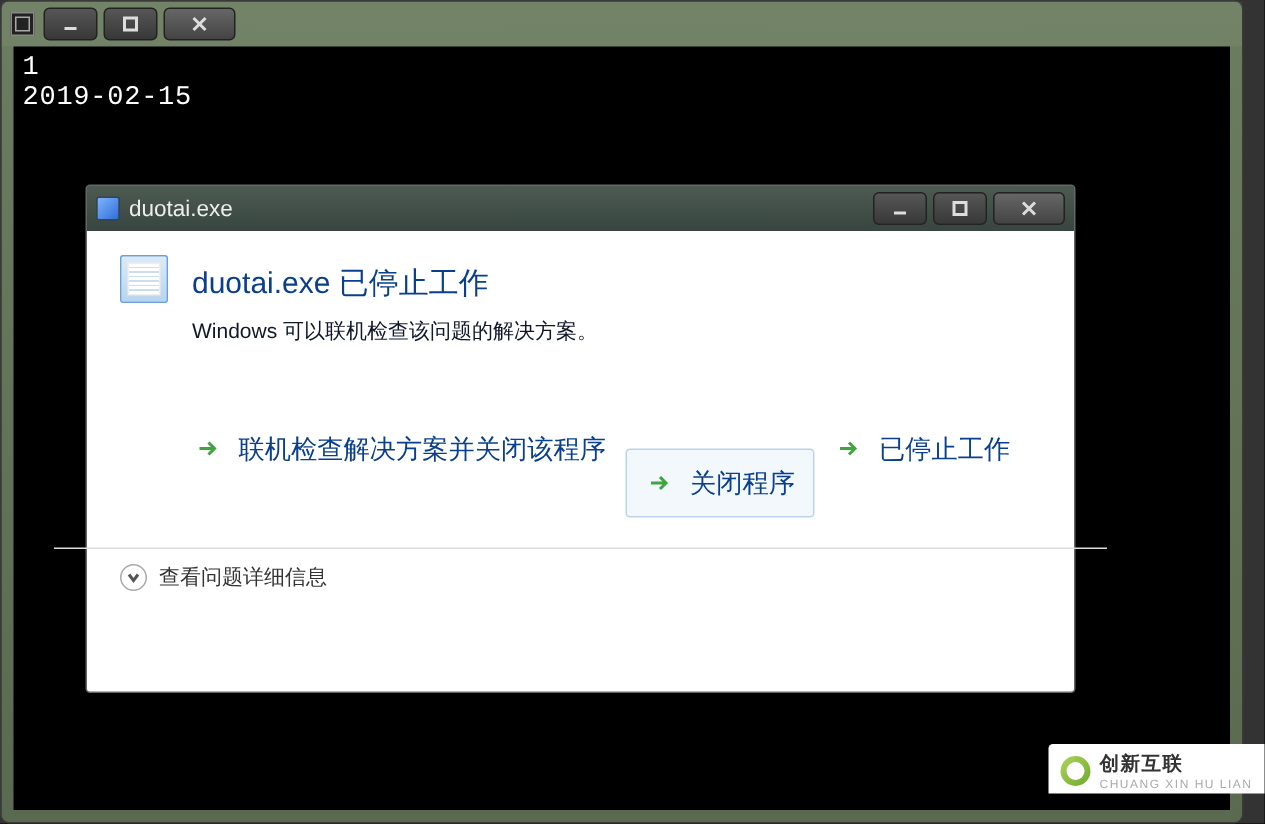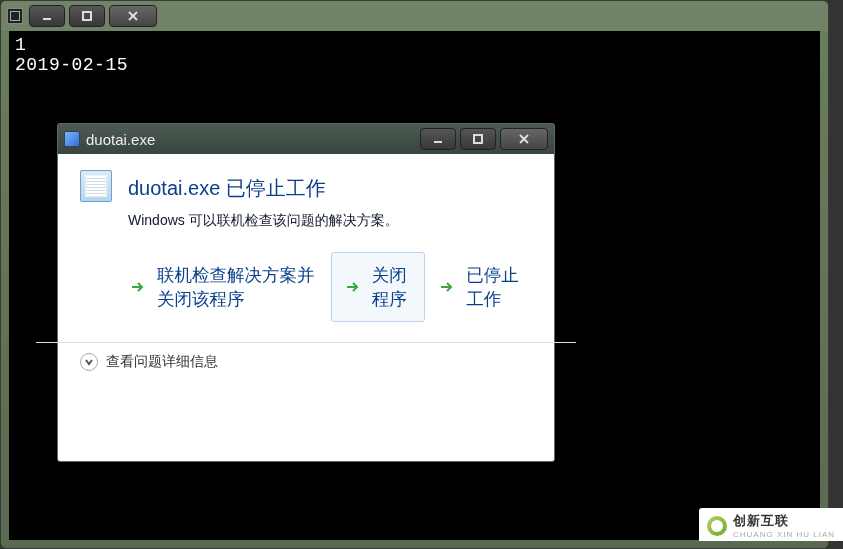--- a/index.html
+++ b/index.html
@@ -73,21 +73,21 @@
     font-family: "Consolas", "Courier New", monospace;
     font-size: 18px;
     padding: 4px 6px;
     letter-spacing: 0.5px;
   }
   .console-body .line { white-space: pre; }
 
   .dialog {
     position: absolute;
     top: 123px; left: 57px;
-    width: 498px;
+    width: 660px;
     height: 339px;
     background: #fff;
     border: 1px solid #666;
     box-shadow: 0 8px 28px rgba(0,0,0,0.6);
     border-radius: 3px;
   }
   .dlg-titlebar {
     height: 30px;
     background: linear-gradient(#4c5b52,#384540);
     display: flex; align-items: center;
@@ -150,20 +150,21 @@
     padding: 10px 12px;
     border: 1px solid transparent;
     color: #0a3f8d;
     font-size: 17.5px;
     cursor: pointer;
     border-radius: 3px;
   }
   .cmd-link.highlight {
     border: 1px solid #bcd3ed;
     background: #f3f8fd;
+    margin-top: 47px;
   }
   .cmd-arrow {
     width: 18px; height: 18px;
     display:flex; align-items:center; justify-content:center;
   }
   .cmd-arrow svg { width:16px; height:16px; }
   .dlg-divider {
     border: none;
     border-top: 1px solid #ddd;
     margin: 10px -22px 0 -22px;
@@ -180,21 +181,21 @@
   .dlg-details .chev {
     width: 18px; height: 18px;
     border: 1px solid #aaa;
     border-radius: 50%;
     display:flex; align-items:center; justify-content:center;
   }
   .dlg-details .chev svg { width:10px; height:10px; stroke:#555; fill:none; stroke-width:2;}
   .watermark {
     position: absolute;
     right: 0;
-    bottom: 8px;
+    bottom: 20px;
     background: #fff;
     padding: 4px 8px 2px 8px;
     display: flex;
     align-items: center;
     gap: 6px;
     font-size: 12px;
     color: #999;
     border-top-left-radius: 3px;
   }
   .watermark .logo {

